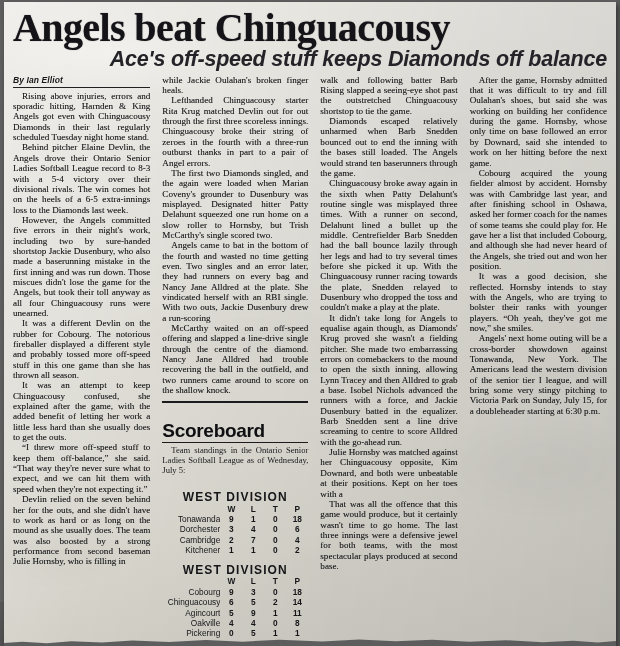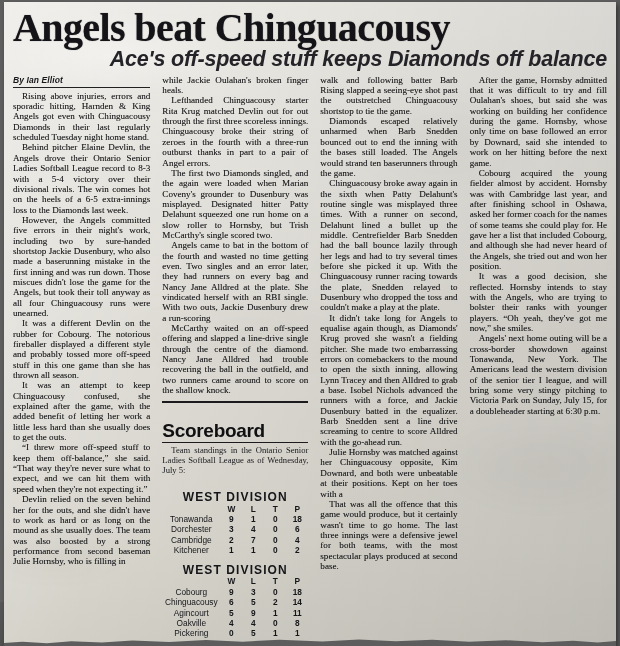--- a/index.html
+++ b/index.html
@@ -169,21 +169,21 @@
     color: #18181b;
     table-layout: fixed;
   }
   table.standings th,
   table.standings td {
     padding: 0.4px 0;
     line-height: 9.6px;
     font-weight: normal;
   }
   table.standings th.team, table.standings td.team {
-    text-align: center;
+    text-align: right;
     width: 58px;
     white-space: nowrap;
     overflow: hidden;
     margin-left: 19px;
   }
   table.standings th.num, table.standings td.num {
     text-align: center;
     width: 22px;
     font-weight: bold;
   }

